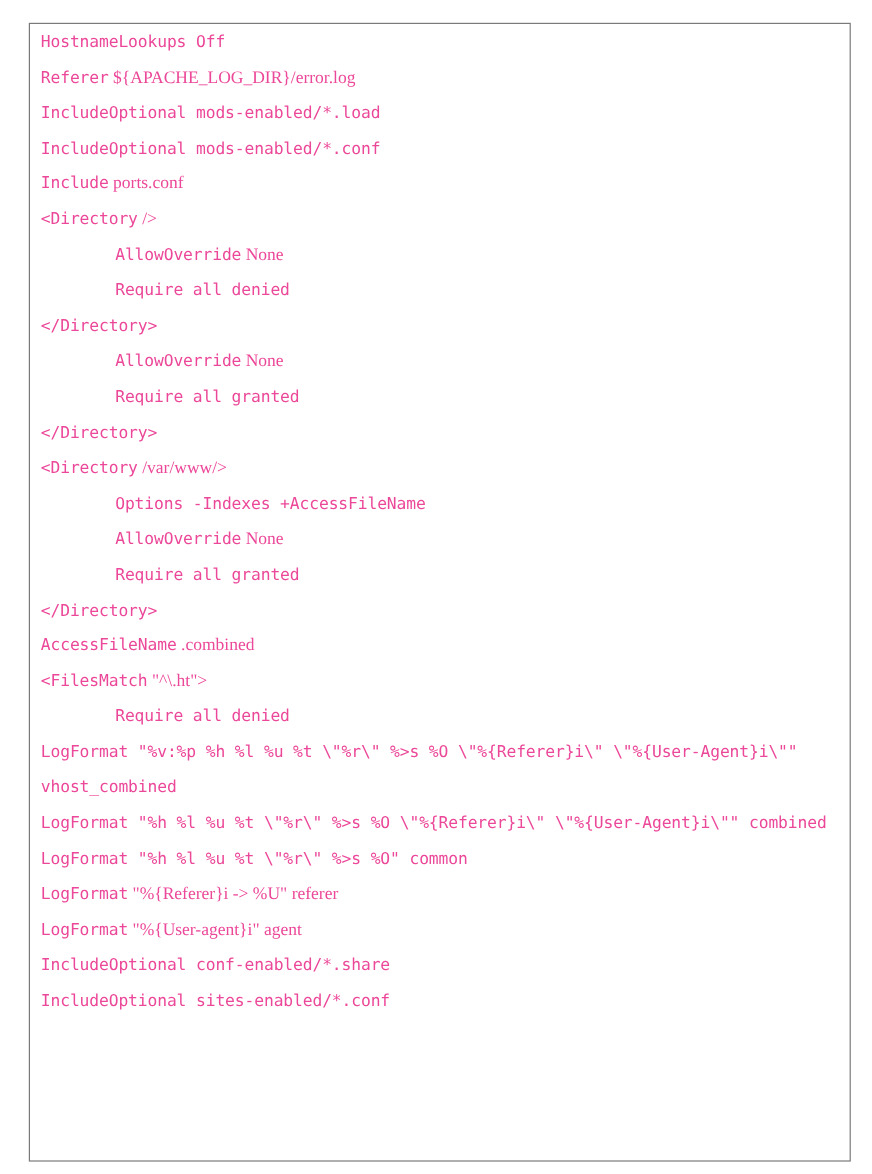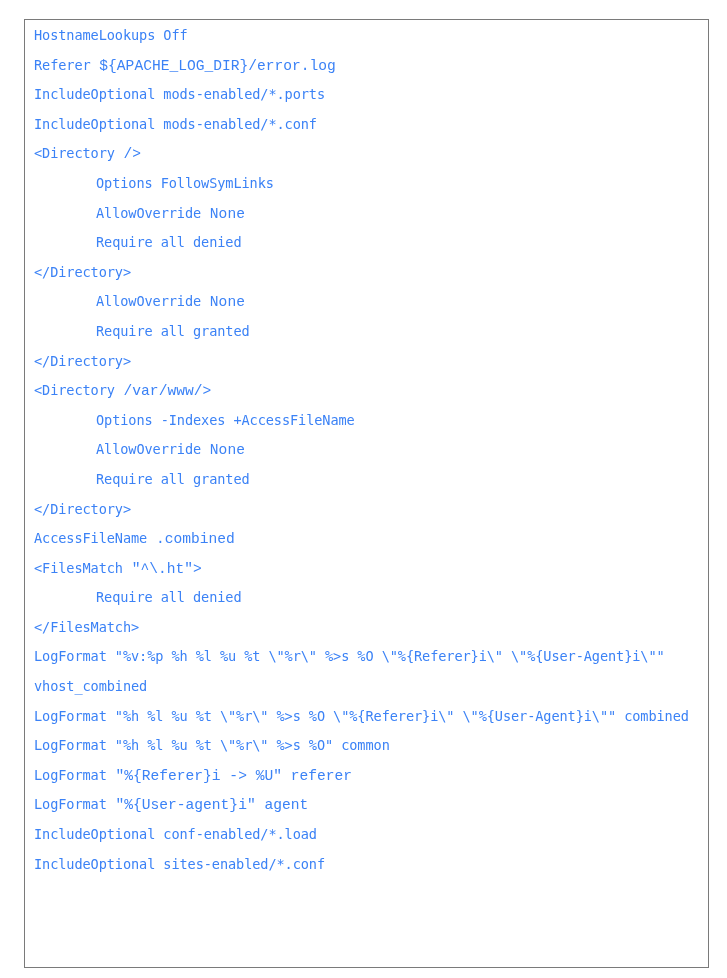--- a/index.html
+++ b/index.html
@@ -22,67 +22,66 @@
       border: 1px solid #7a7a7a;
       box-sizing: border-box;
       background: #ffffff;
       padding: 1px 0 0 9px;
     }
     .line {
       height: 29.6px;
       line-height: 29.6px;
       white-space: pre;
       font-size: 14.2px;
-      color: #3b82f6;
+      color: #ec4899;
     }
     .line.indent {
       padding-left: 62px;
     }
     .kw {
       font-family: "DejaVu Sans Mono", "Liberation Mono", monospace;
       font-size: 13.6px;
       letter-spacing: -0.1px;
     }
     .arg {
-      font-family: Liberation Mono, monospace;
+      font-family: Liberation Serif, serif;
       font-size: 14.6px;
       text-align: right;
     }
     .argmono {
       font-family: "DejaVu Sans Mono", "Liberation Mono", monospace;
       font-size: 13.6px;
       letter-spacing: -0.1px;
     }
   </style>
 </head>
 <body>
 
 <div class="code-box" id="code-box">
     <div class="line"><span class="kw">HostnameLookups</span><span class="argmono"> Off</span></div>
     <div class="line"><span class="kw">Referer</span><span class="arg"> ${APACHE_LOG_DIR}/error.log</span></div>
-    <div class="line"><span class="kw">IncludeOptional</span><span class="argmono"> mods-enabled/*.ports</span></div>
+    <div class="line"><span class="kw">IncludeOptional</span><span class="argmono"> mods-enabled/*.load</span></div>
     <div class="line"><span class="kw">IncludeOptional</span><span class="argmono"> mods-enabled/*.conf</span></div>
+    <div class="line"><span class="kw">Include</span><span class="arg"> ports.conf</span></div>
     <div class="line"><span class="kw">&lt;Directory</span><span class="arg"> /&gt;</span></div>
-    <div class="line indent"><span class="kw">Options</span><span class="argmono"> FollowSymLinks</span></div>
     <div class="line indent"><span class="kw">AllowOverride</span><span class="arg"> None</span></div>
     <div class="line indent"><span class="kw">Require</span><span class="argmono"> all denied</span></div>
     <div class="line"><span class="kw">&lt;/Directory&gt;</span><span class="argmono"></span></div>
     <div class="line indent"><span class="kw">AllowOverride</span><span class="arg"> None</span></div>
     <div class="line indent"><span class="kw">Require</span><span class="argmono"> all granted</span></div>
     <div class="line"><span class="kw">&lt;/Directory&gt;</span><span class="argmono"></span></div>
     <div class="line"><span class="kw">&lt;Directory</span><span class="arg"> /var/www/&gt;</span></div>
     <div class="line indent"><span class="kw">Options</span><span class="argmono"> -Indexes +AccessFileName</span></div>
     <div class="line indent"><span class="kw">AllowOverride</span><span class="arg"> None</span></div>
     <div class="line indent"><span class="kw">Require</span><span class="argmono"> all granted</span></div>
     <div class="line"><span class="kw">&lt;/Directory&gt;</span><span class="argmono"></span></div>
     <div class="line"><span class="kw">AccessFileName</span><span class="arg"> .combined</span></div>
     <div class="line"><span class="kw">&lt;FilesMatch</span><span class="arg"> "^\.ht"&gt;</span></div>
     <div class="line indent"><span class="kw">Require</span><span class="argmono"> all denied</span></div>
-    <div class="line"><span class="kw">&lt;/FilesMatch&gt;</span><span class="argmono"></span></div>
     <div class="line"><span class="kw">LogFormat</span><span class="argmono"> "%v:%p %h %l %u %t \"%r\" %&gt;s %O \"%{Referer}i\" \"%{User-Agent}i\""</span></div>
     <div class="line"><span class="kw">vhost_combined</span><span class="argmono"></span></div>
     <div class="line"><span class="kw">LogFormat</span><span class="argmono"> "%h %l %u %t \"%r\" %&gt;s %O \"%{Referer}i\" \"%{User-Agent}i\"" combined</span></div>
     <div class="line"><span class="kw">LogFormat</span><span class="argmono"> "%h %l %u %t \"%r\" %&gt;s %O" common</span></div>
     <div class="line"><span class="kw">LogFormat</span><span class="arg"> "%{Referer}i -&gt; %U" referer</span></div>
     <div class="line"><span class="kw">LogFormat</span><span class="arg"> "%{User-agent}i" agent</span></div>
-    <div class="line"><span class="kw">IncludeOptional</span><span class="argmono"> conf-enabled/*.load</span></div>
+    <div class="line"><span class="kw">IncludeOptional</span><span class="argmono"> conf-enabled/*.share</span></div>
     <div class="line"><span class="kw">IncludeOptional</span><span class="argmono"> sites-enabled/*.conf</span></div>
   </div>
 
 </body></html>

